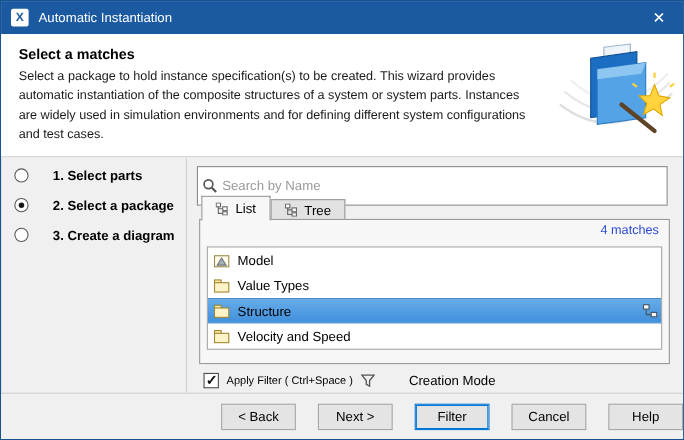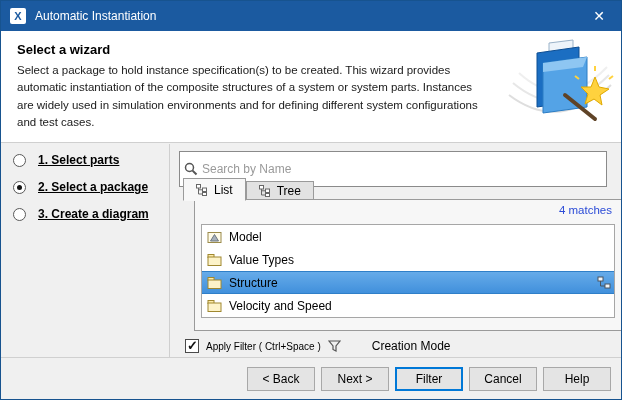--- a/index.html
+++ b/index.html
@@ -32,21 +32,21 @@
     background:#fff; border-bottom:1px solid #cfcfcf;
   }
   .header-title { position:absolute; left:16px; top:11px; font-weight:bold; font-size:13px; }
   .header-desc {
     position:absolute; left:16px; top:31px; width:472px;
     font-size:11.5px; line-height:1.5; color:#1a1a1a;
   }
   .header-art { position:absolute; right:6px; top:2px; width:112px; height:106px; }
   
   .steps { position:absolute; left:12px; top:152px; width:150px; }
-  .step { display:flex; align-items:center; gap:12px; margin-bottom:13px; cursor:pointer;text-decoration:underline; }
+  .step { display:flex; align-items:flex-start; gap:22px; margin-bottom:13px; cursor:pointer; }
   .radio {
     width:13px; height:13px; border-radius:50%; border:1px solid #595959;
     background:#fff; position:relative; flex:none;
   }
   .radio.checked::after {
     content:""; position:absolute; inset:3px; border-radius:50%; background:#141414;
   }
   .step-label { font-weight:bold; font-size:12px; }
   .vdivider { position:absolute; left:168px; top:143px; bottom:42px; width:1px; background:#cfcfcf; }
   
@@ -66,21 +66,21 @@
     display:flex; align-items:flex-end; z-index:3;
   }
   .tab {
     display:flex; align-items:center; gap:5px; padding:0 12px;
     border:1px solid #9a9a9a; cursor:pointer; font-size:12px;
   }
   .tab.inactive { height:19px; background:#e2e2e2; margin-right:2px; }
   .tab.active  { height:23px; background:#f7f7f7; border-bottom:1px solid #f7f7f7; margin-bottom:-1px; }
   
   .panel {
-    position:absolute; left:193px; top:198px; width:428px; height:132px;
+    position:absolute; left:180px; top:198px; width:428px; height:132px;
     background:#f7f7f7; border:1px solid #9a9a9a;
   }
   .matches { position:absolute; right:9px; top:4px; font-size:11.5px; color:#2b4bd7; }
   .inner-list {
     position:absolute; left:6px; top:24px; right:6px; height:94px;
     background:#fff; border:1px solid #a6a6a6; overflow:hidden;
   }
   .row {
     height:23px; display:flex; align-items:center; gap:6px;
     padding-left:5px; padding-right:3px; cursor:pointer;
@@ -102,21 +102,21 @@
   .checkbox.checked::after {
     content:"✓"; position:absolute; left:1px; top:-2px;
     font-size:13px; font-weight:bold; color:#111;
   }
   .filter-label { font-size:10px; }
   .creation-mode { font-size:12px; margin-left:24px; }
   
   .button-bar {
     position:absolute; left:0; right:0; bottom:0; height:42px;
     border-top:1px solid #d0d0d0; background:#f0f0f0;
-    display:flex; align-items:center; justify-content:flex-end; gap:6px; padding-right:10px;
+    display:flex; align-items:center; justify-content:flex-end; gap:20px; padding-right:0;
   }
   .btn {
     min-width:68px; height:24px; background:#e4e4e4; border:1px solid #a8a8a8;
     font-family:"Liberation Sans", sans-serif; font-size:12px; cursor:pointer;
   }
   .btn.default { border:1px solid #0078d7; box-shadow:inset 0 0 0 1px #0078d7; }
   
   .ico { flex:none; display:inline-flex; }
 </style>
 </head>
@@ -124,21 +124,21 @@
 
 <div class="window">
 
   <div class="titlebar">
     <div class="app-icon">X</div>
     <div class="titlebar-text">Automatic Instantiation</div>
     <div class="close-btn">✕</div>
   </div>
 
   <div class="header">
-    <div class="header-title">Select a wizard</div>
+    <div class="header-title">Select a matches</div>
     <div class="header-desc">Select a package to hold instance specification(s) to be created. This wizard provides automatic instantiation of the composite structures of a system or system parts. Instances are widely used in simulation environments and for defining different system configurations and test cases.</div>
     <svg class="header-art" viewBox="0 0 112 106">
       <path d="M6,62 Q56,100 108,52" stroke="#dedede" stroke-width="2" fill="none"></path>
       <path d="M10,50 Q58,90 106,42" stroke="#e7e7e7" stroke-width="2" fill="none"></path>
       <path d="M16,40 Q60,80 104,34" stroke="#efefef" stroke-width="2" fill="none"></path>
       <polygon points="46,10 70,7 70,30 46,33" fill="#eef4fa" stroke="#9ab2c8" stroke-width="1"></polygon>
       <polygon points="34,20 76,14 76,68 34,74" fill="#1b6ec2" stroke="#0d4e93" stroke-width="1"></polygon>
       <polygon points="40,30 84,24 84,74 40,80" fill="#54a3e6" stroke="#2a7cc4" stroke-width="1"></polygon>
       <polygon points="40,30 84,24 80,34 40,39" fill="#8ec6f2"></polygon>
       <line x1="62" y1="62" x2="92" y2="86" stroke="#5f4327" stroke-width="4" stroke-linecap="round"></line>

